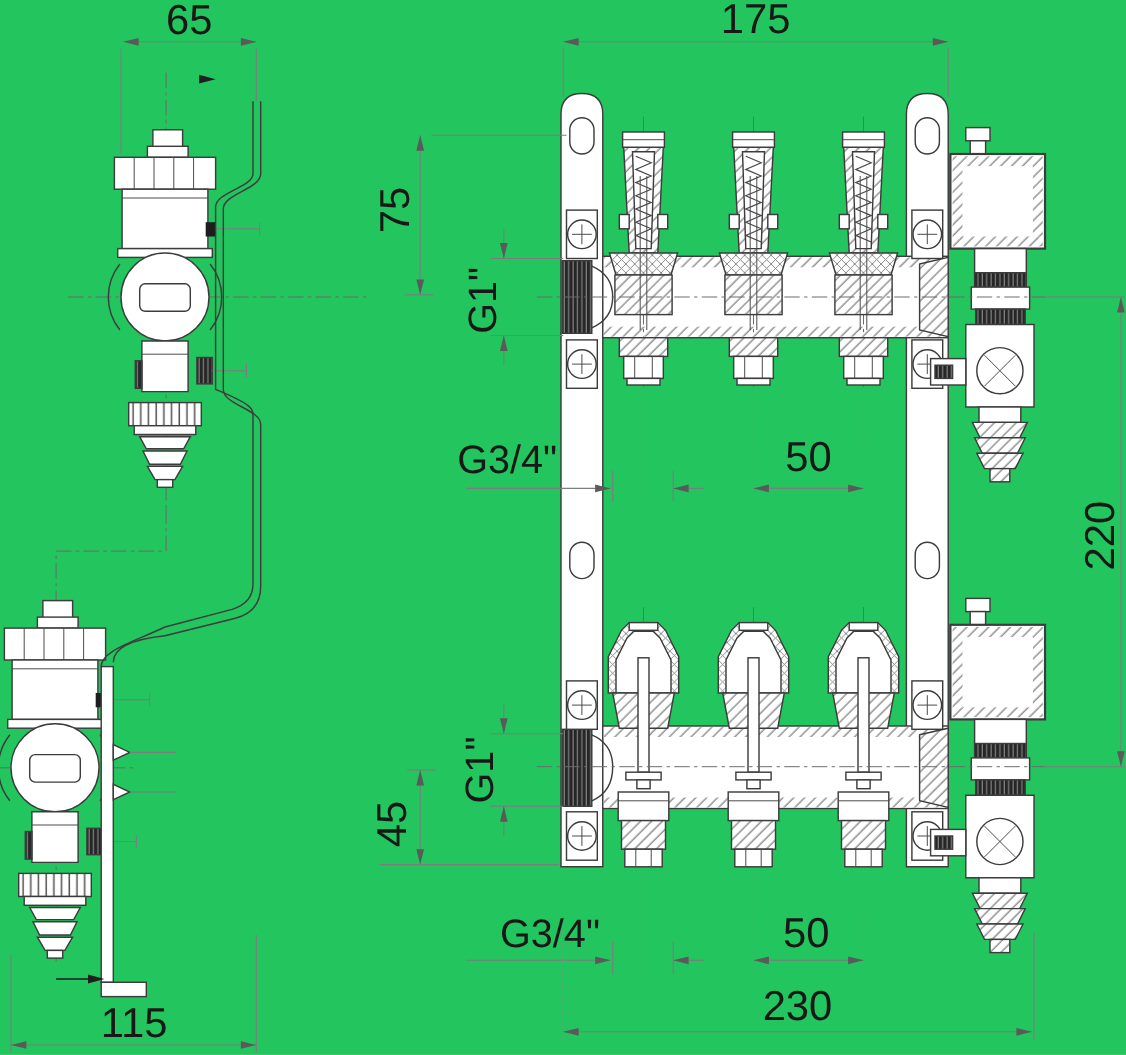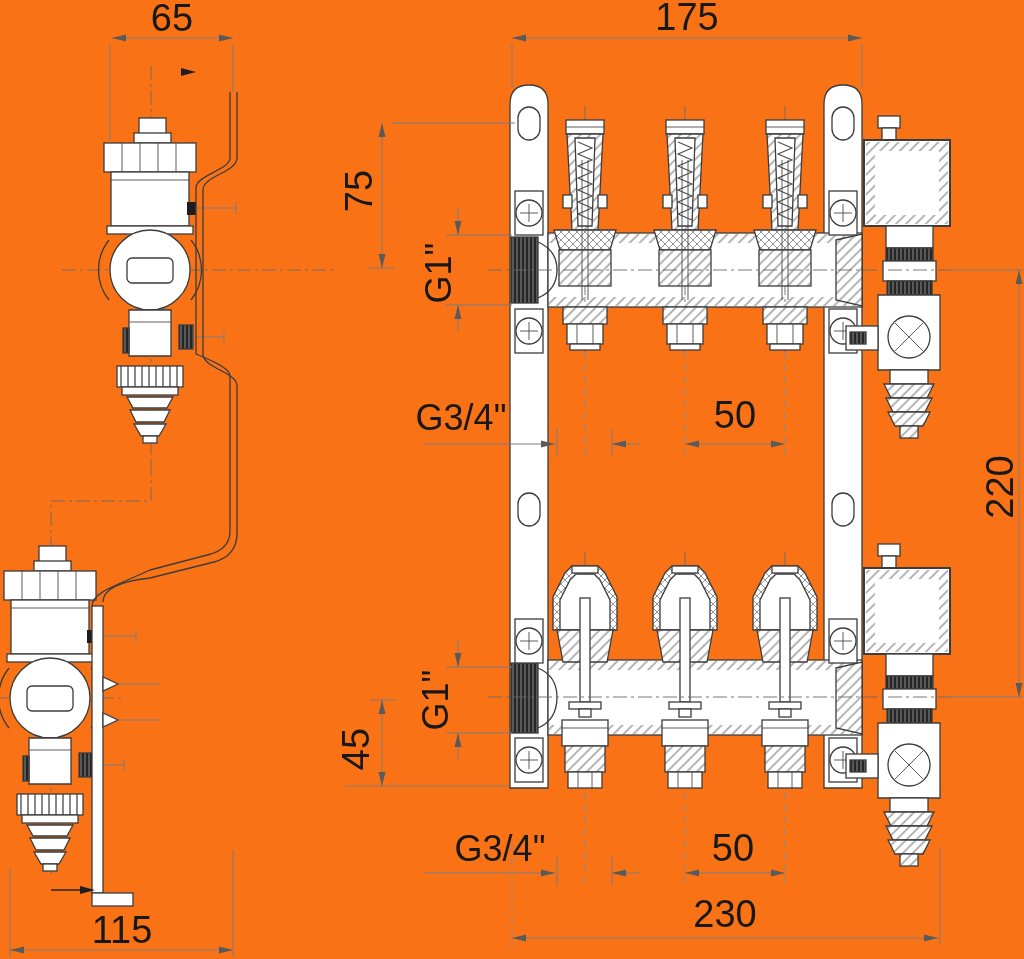--- a/index.html
+++ b/index.html
@@ -1,16 +1,16 @@
 <!DOCTYPE html>
 <html><head>
 <meta charset="utf-8">
 <style>
   html,body{margin:0;padding:0;background:#fff;}
-  .sheet{position:relative;width:1024px;height:959px;background:#f97316;overflow:hidden;}
+  .sheet{position:relative;width:1024px;height:959px;background:#22c55e;overflow:hidden;}
   svg{display:block;}
   .ln{stroke:#3c3c3c;stroke-width:1.3;}
   .ln2{stroke:#3c3c3c;stroke-width:2;}
   .noln{stroke:none;}
   .thin{stroke:#4a4a4a;stroke-width:0.9;fill:none;}
   .spring{stroke:#4a4a4a;stroke-width:1.1;fill:none;}
   .cl{stroke:#6a6a6a;stroke-width:0.9;stroke-dasharray:14 4 3 4;fill:none;}
   .dim{stroke:#7d7d7d;stroke-width:1;fill:none;}
   .dimd{stroke:#8a8a8a;stroke-width:1;stroke-dasharray:7 5;fill:none;}
   .arr{fill:#5a5a5a;stroke:none;}

